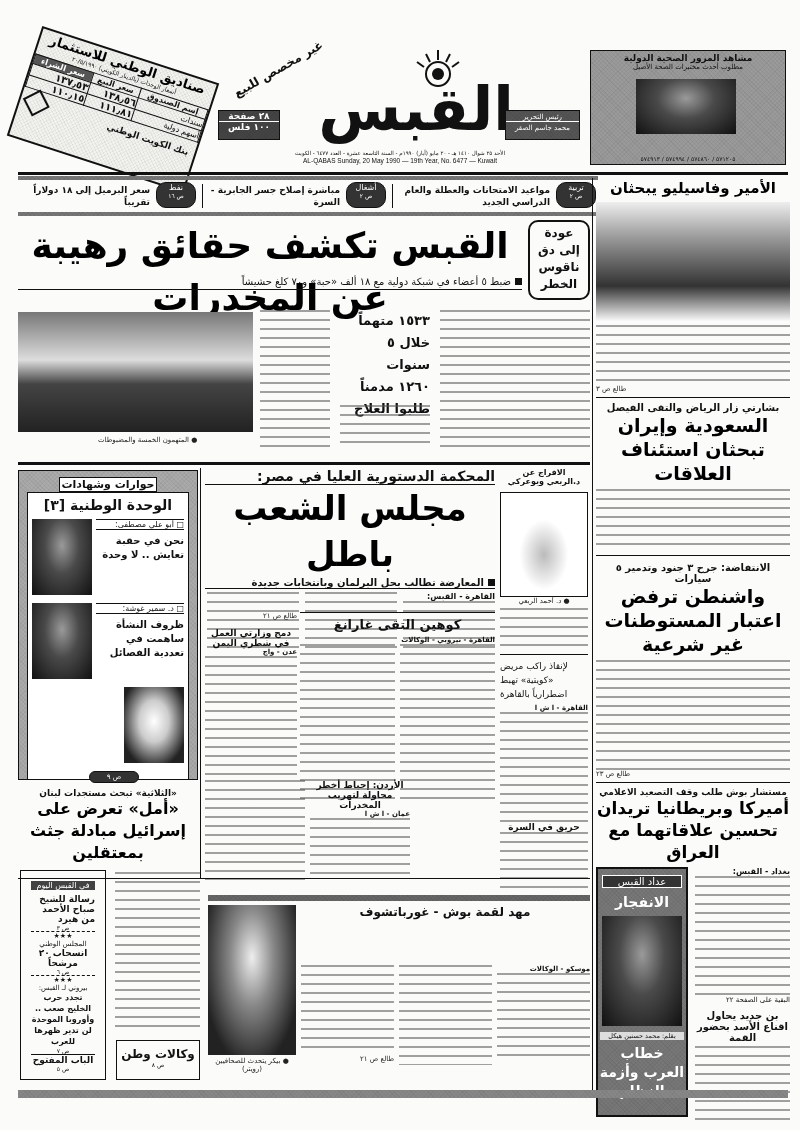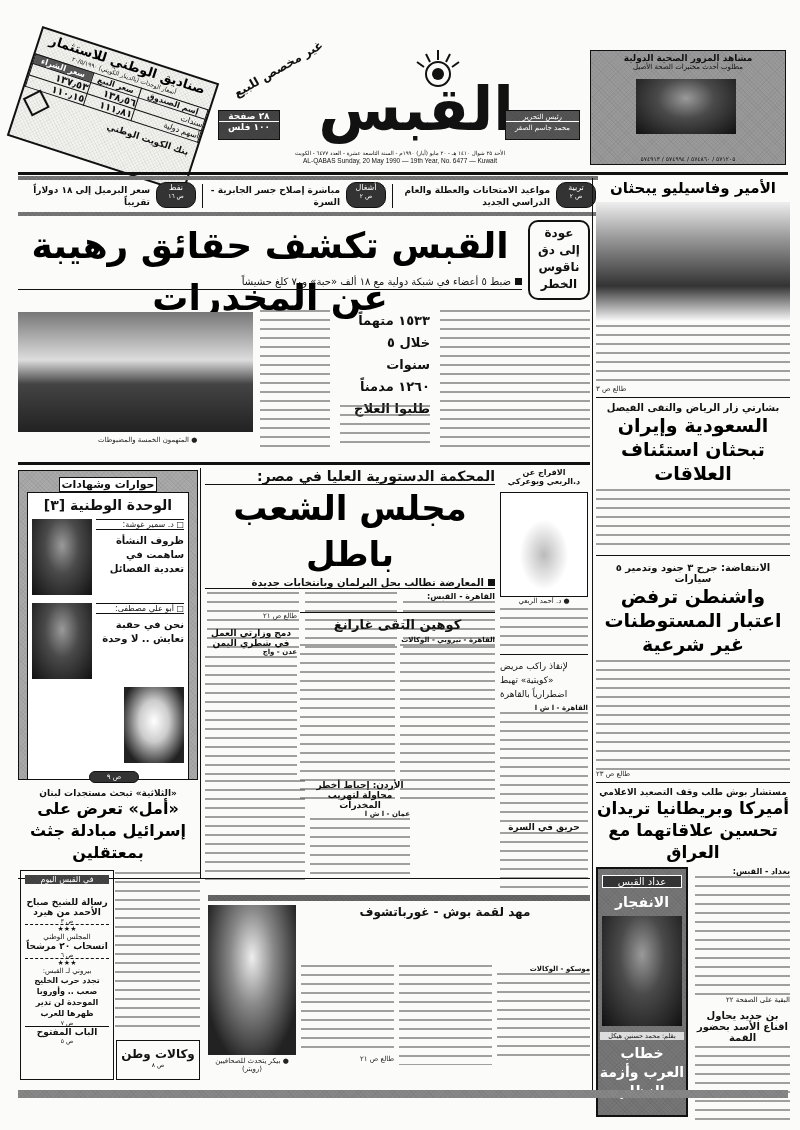--- a/index.html
+++ b/index.html
@@ -253,52 +253,52 @@
 </div>
 <div class="abs col-text fill-lines" style="left:205px;top:780px;width:100px;height:100px;"></div>
 
 <div class="abs noise" style="left:18px;top:470px;width:180px;height:310px;border:1.5px solid #111;background-color:#aaa;">
   <div style="margin:6px 40px 0;background:#fff;border:1px solid #111;font-size:11px;font-weight:bold;text-align:center;">حوارات وشهادات</div>
   <div style="background:#fff;margin:0 8px;height:288px;border:1px solid #111;padding:4px;">
     <div style="font-size:14px;font-weight:bold;text-align:center;">الوحدة الوطنية [٣]</div>
 
     <div style="display:flex;gap:4px;margin-top:6px;height:78px;">
       <div style="flex:1;">
+        <div style="font-size:8px;border-top:1px solid #111;border-bottom:1px solid #111;">□ أبو علي مصطفى:</div>
+        <div style="font-size:10px;font-weight:bold;line-height:14px;margin-top:4px;">نحن في حقبة تعايش .. لا وحدة</div>
+      </div>
+      <div class="photo-dark" style="width:60px;height:76px;"></div>
+    </div>
+
+    <div style="display:flex;gap:4px;margin-top:6px;height:78px;">
+      <div style="flex:1;">
         <div style="font-size:8px;border-top:1px solid #111;border-bottom:1px solid #111;">□ د. سمير غوشة:</div>
         <div style="font-size:10px;font-weight:bold;line-height:14px;margin-top:4px;">ظروف النشأة ساهمت في تعددية الفصائل</div>
       </div>
       <div class="photo-dark" style="width:60px;height:76px;"></div>
     </div>
 
     <div style="display:flex;gap:4px;margin-top:6px;height:78px;">
-      <div style="flex:1;">
-        <div style="font-size:8px;border-top:1px solid #111;border-bottom:1px solid #111;">□ أبو علي مصطفى:</div>
-        <div style="font-size:10px;font-weight:bold;line-height:14px;margin-top:4px;">نحن في حقبة تعايش .. لا وحدة</div>
-      </div>
-      <div class="photo-dark" style="width:60px;height:76px;"></div>
-    </div>
-
-    <div style="display:flex;gap:4px;margin-top:6px;height:78px;">
       <div class="photo" style="width:60px;height:76px;background:radial-gradient(ellipse at 50% 45%,#fff 0%,#ccc 35%,#222 80%);"></div>
     </div>
   </div>
   <div class="pill" style="position:absolute;left:70px;bottom:-4px;width:50px;height:12px;font-size:7px;line-height:10px;">ص ٩</div>
 </div>
 
 <div class="abs" style="left:18px;top:788px;width:180px;height:80px;">
   <div style="font-size:9px;font-weight:bold;text-align:center;">«الثلاثية» تبحث مستجدات لبنان</div>
   <div class="hl" style="font-size:16px;line-height:22px;">«أمل» تعرض على إسرائيل مبادلة جثث بمعتقلين</div>
 </div>
 
 <div class="rule" style="left:200px;top:468px;width:1px;height:410px;"></div>
 <div class="rule" style="left:18px;top:878px;width:572px;height:1px;"></div>
 
-<div class="abs" style="left:20px;top:870px;width:94px;height:210px;border:1.5px solid #111;padding:4px;">
+<div class="abs" style="left:20px;top:870px;width:86px;height:210px;border:1.5px solid #111;padding:10px;">
   <div class="noise" style="background-color:#444;color:#fff;font-size:8px;text-align:center;">في القبس اليوم</div>
-  <div style="font-size:9px;font-weight:bold;text-align:center;margin-top:13px;">رسالة للشيخ صباح الأحمد من هيرد</div>
+  <div style="font-size:9px;font-weight:bold;margin-top:4px;">رسالة للشيخ صباح الأحمد من هيرد</div>
   <div style="font-size:6px;text-align:center;">ص ٣</div>
   <div style="font-size:7px;text-align:center;border-top:1px dashed #111;">★★★</div>
   <div style="font-size:7px;text-align:center;">المجلس الوطني</div>
   <div style="font-size:9px;font-weight:bold;text-align:center;">انسحاب ٢٠ مرشحاً</div>
   <div style="font-size:6px;text-align:center;">ص ٦</div>
   <div style="font-size:7px;text-align:center;border-top:1px dashed #111;">★★★</div>
   <div style="font-size:7px;text-align:center;">بيروني لـ القبس:</div>
   <div style="font-size:8px;font-weight:bold;text-align:center;line-height:11px;">تجدد حرب الخليج صعب .. وأوروبا الموحدة لن تدير ظهرها للعرب</div>
   <div style="font-size:6px;text-align:center;">ص ٧</div>
   <div style="font-size:9px;font-weight:bold;text-align:center;border-top:1px solid #111;">الباب المفتوح</div>

